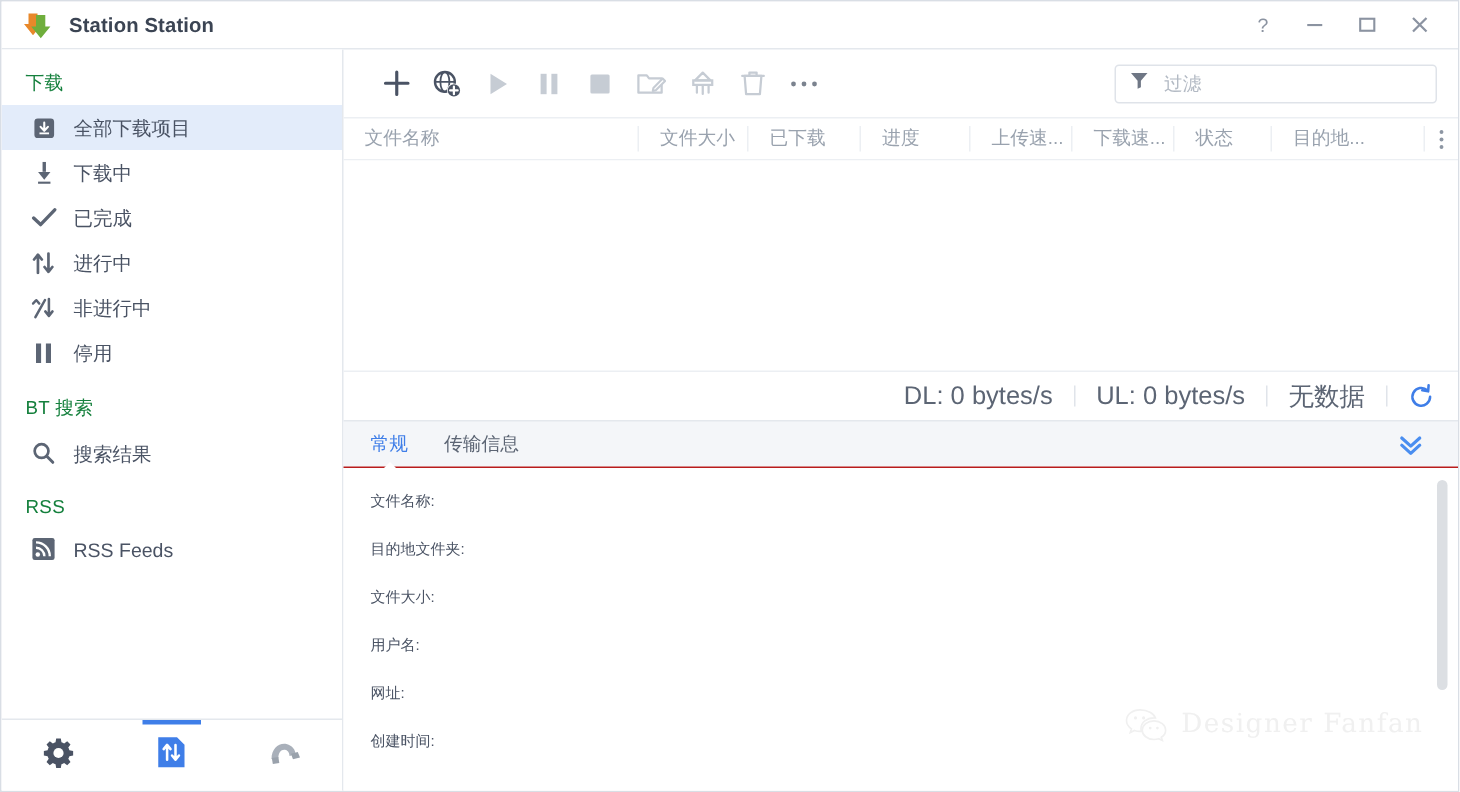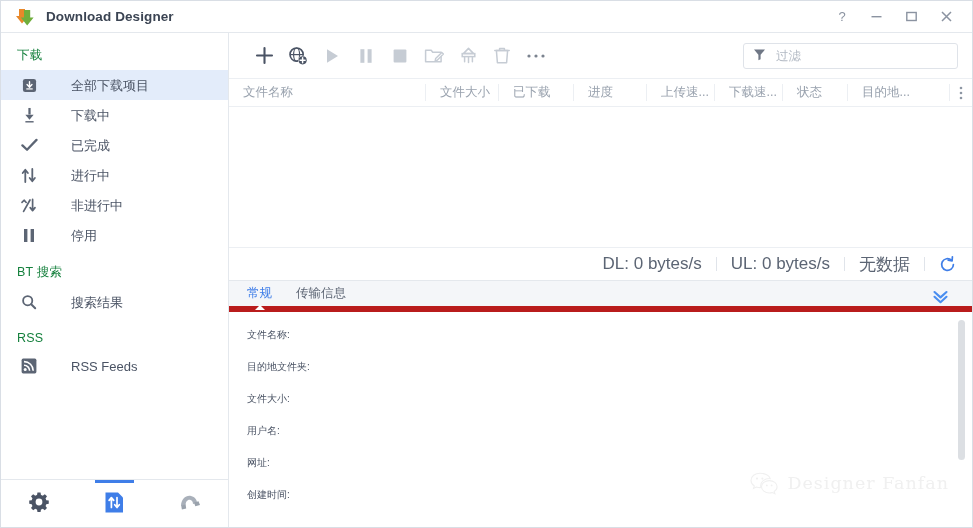--- a/index.html
+++ b/index.html
@@ -124,21 +124,20 @@
   }
 
   .nav-item {
     height: 30px;
     display: flex;
     align-items: center;
     padding-left: 18px;
     font-size: 13px;
     color: #4a5364;
     cursor: default;
-    gap: 22px;
   }
   .nav-item .ic {
     width: 20px;
     flex: 0 0 20px;
     display: flex;
     align-items: center;
     justify-content: center;
     margin-right: 10px;
     color: #5c6574;
   }
@@ -283,21 +282,21 @@
     display: flex;
     align-items: center;
     cursor: default;
   }
 
   
   .detail-head {
     height: 32px;
     background: #f4f6f9;
     border-top: 1px solid #e4e8ed;
-    border-bottom: 6px solid #b91c1c;
+    border-bottom: 1px solid #b91c1c;
     display: flex;
     align-items: center;
     padding-left: 18px;
     box-sizing: border-box;
     position: relative;
   }
   .dtab {
     font-size: 12.5px;
     color: #5c6574;
     margin-right: 24px;
@@ -377,21 +376,21 @@
 
 <div class="app">
 
   <div class="titlebar">
     <div class="app-icon">
       <svg width="22" height="22" viewBox="0 0 22 22">
         <path d="M5 3 h6 v7 h3.2 L8 17.5 L2 10 h3 z" fill="#e8882a"></path>
         <path d="M10 4 h6.2 v7.6 h3.4 L13.2 19.5 L6.8 11.6 h3.2 z" fill="#6fae3c"></path>
       </svg>
     </div>
-    <div class="app-title">Download Designer</div>
+    <div class="app-title">Station Station</div>
     <div class="win-controls">
       <div class="win-btn help">
         <svg width="12" height="14" viewBox="0 0 12 14">
             <text x="6" y="11" text-anchor="middle" font-size="13" font-family="Liberation Sans, sans-serif" fill="#8b93a1">?</text>
           </svg>
       </div>
       <div class="win-btn min">
         <svg width="13" height="13" viewBox="0 0 13 13">
             <rect x="1.5" y="6" width="10" height="1.4" fill="#8b93a1"></rect>
           </svg>

